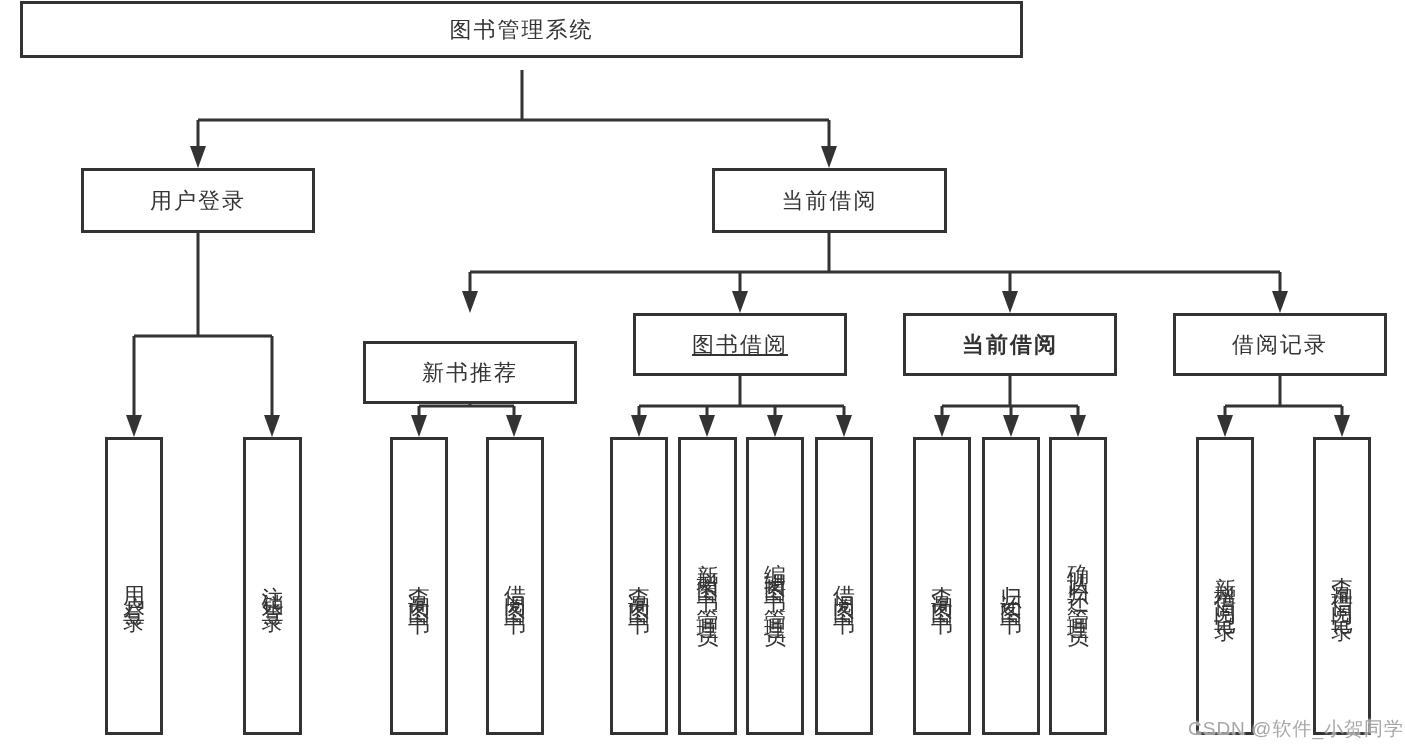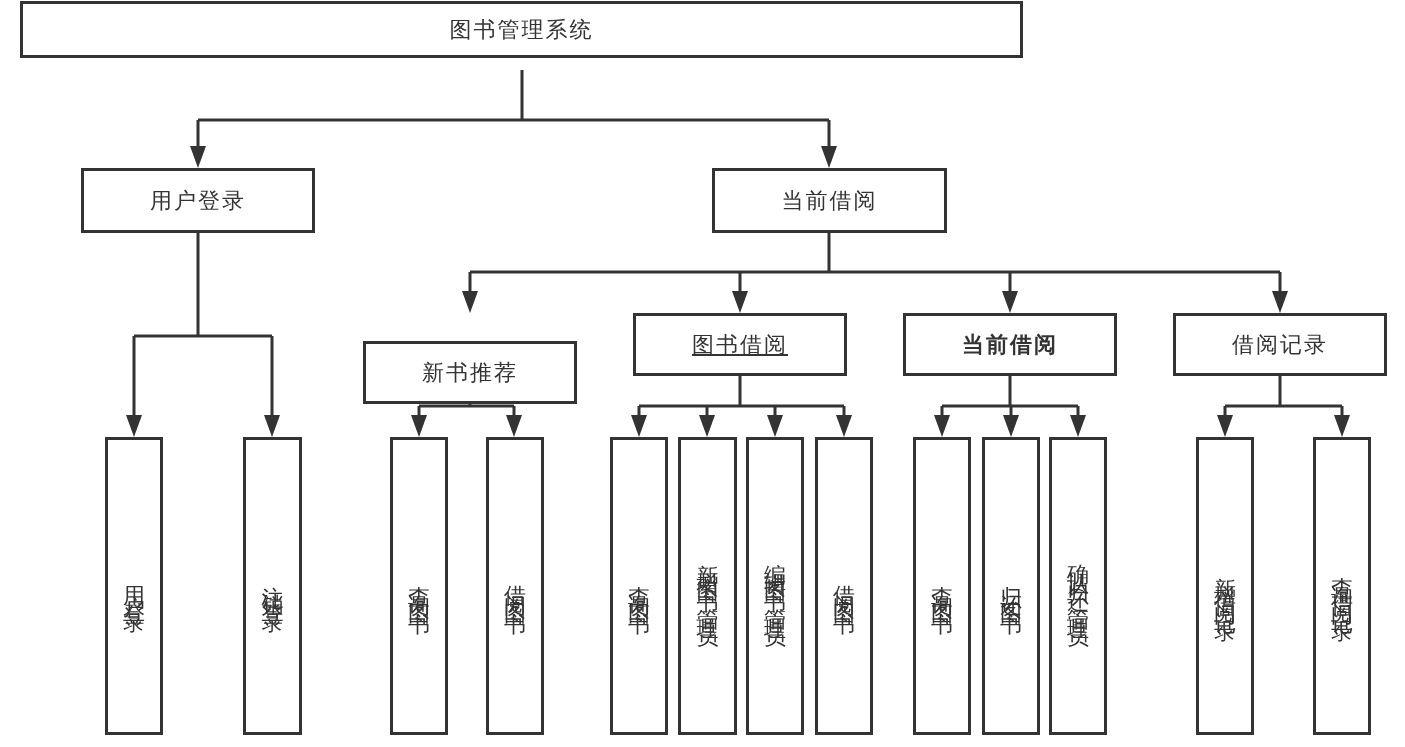--- a/index.html
+++ b/index.html
@@ -141,14 +141,15 @@
     <span>确认归还（管理员）</span>
   </div>
 
   <div class="node leaf" style="left:1196px;top:437px;width:58px;height:298px;">
     <span>新增借阅记录</span>
   </div>
   <div class="node leaf" style="left:1313px;top:437px;width:58px;height:298px;">
     <span>查询借阅记录</span>
   </div>
 
+  <div class="watermark">CSDN @软件_小贺同学</div>
 
 </div>
 
 </body></html>

